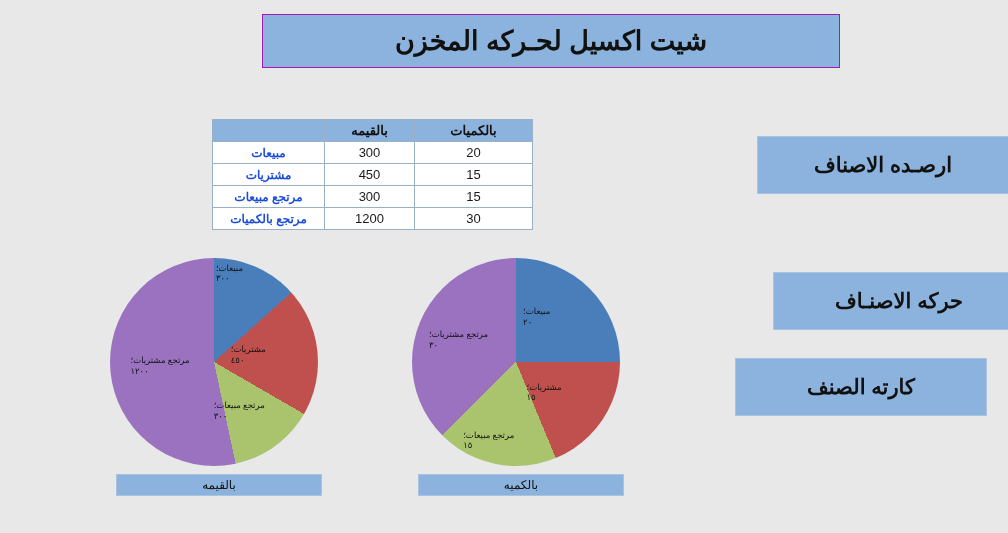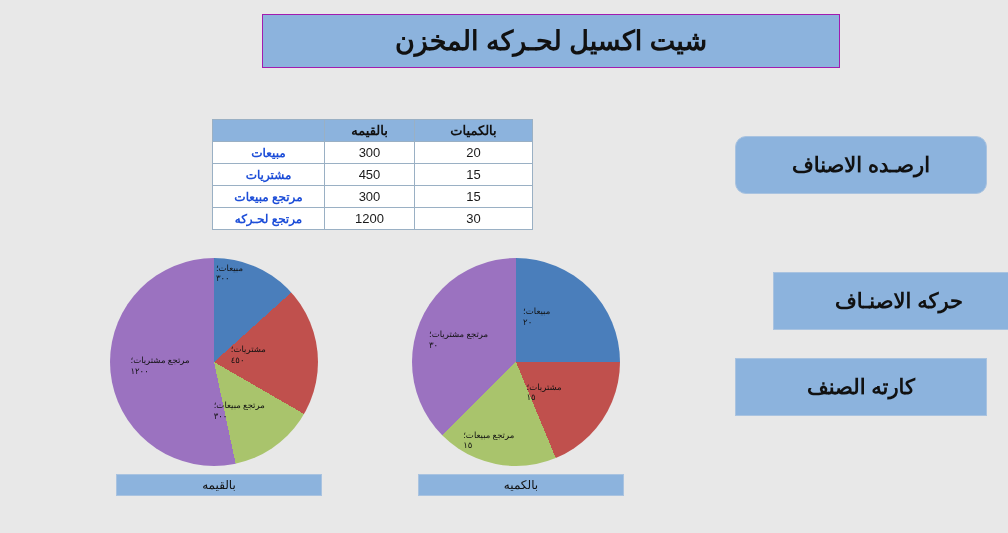--- a/index.html
+++ b/index.html
@@ -50,21 +50,21 @@
     display: flex;
     align-items: center;
     justify-content: center;
     box-sizing: border-box;
   }
   .nav-btn span {
     font-size: 21px;
     font-weight: bold;
     color: #111;
   }
-  #nav0 { left: 735px; top: 136px; border-radius: 11px; }
+  #nav0 { left: 757px; top: 136px; }
   #nav1 { left: 773px; top: 248px; margin-top: 24px; }
   #nav2 { left: 735px; top: 358px; }
 
   
   .data-table {
     position: absolute;
     left: 212px;
     top: 119px;
     border-collapse: collapse;
     background: #ffffff;
@@ -188,21 +188,21 @@
         <td class="lbl">مشتريات</td>
       </tr>
       <tr>
         <td class="num">15</td>
         <td class="num">300</td>
         <td class="lbl">مرتجع مبيعات</td>
       </tr>
       <tr>
         <td class="num">30</td>
         <td class="num">1200</td>
-        <td class="lbl">مرتجع لحـركه</td>
+        <td class="lbl">مرتجع بالكميات</td>
       </tr>
     </tbody>
   </table>
 
   <div class="chart-block" id="chart-value">
     <div class="pie" id="pie-value" style="background: conic-gradient(rgb(74, 126, 187) 0deg, rgb(74, 126, 187) 48deg, rgb(192, 80, 77) 48deg, rgb(192, 80, 77) 120deg, rgb(169, 196, 108) 120deg, rgb(169, 196, 108) 168deg, rgb(155, 114, 192) 168deg, rgb(155, 114, 192) 360deg);">
       <div class="pie-labels" id="labels-value">
           <div class="pie-label" style="left: 105.917px; top: 4.59197px;">مبيعات؛
 ٣٠٠</div>
           <div class="pie-label" style="left: 120.784px; top: 86.3471px;">مشتريات؛

